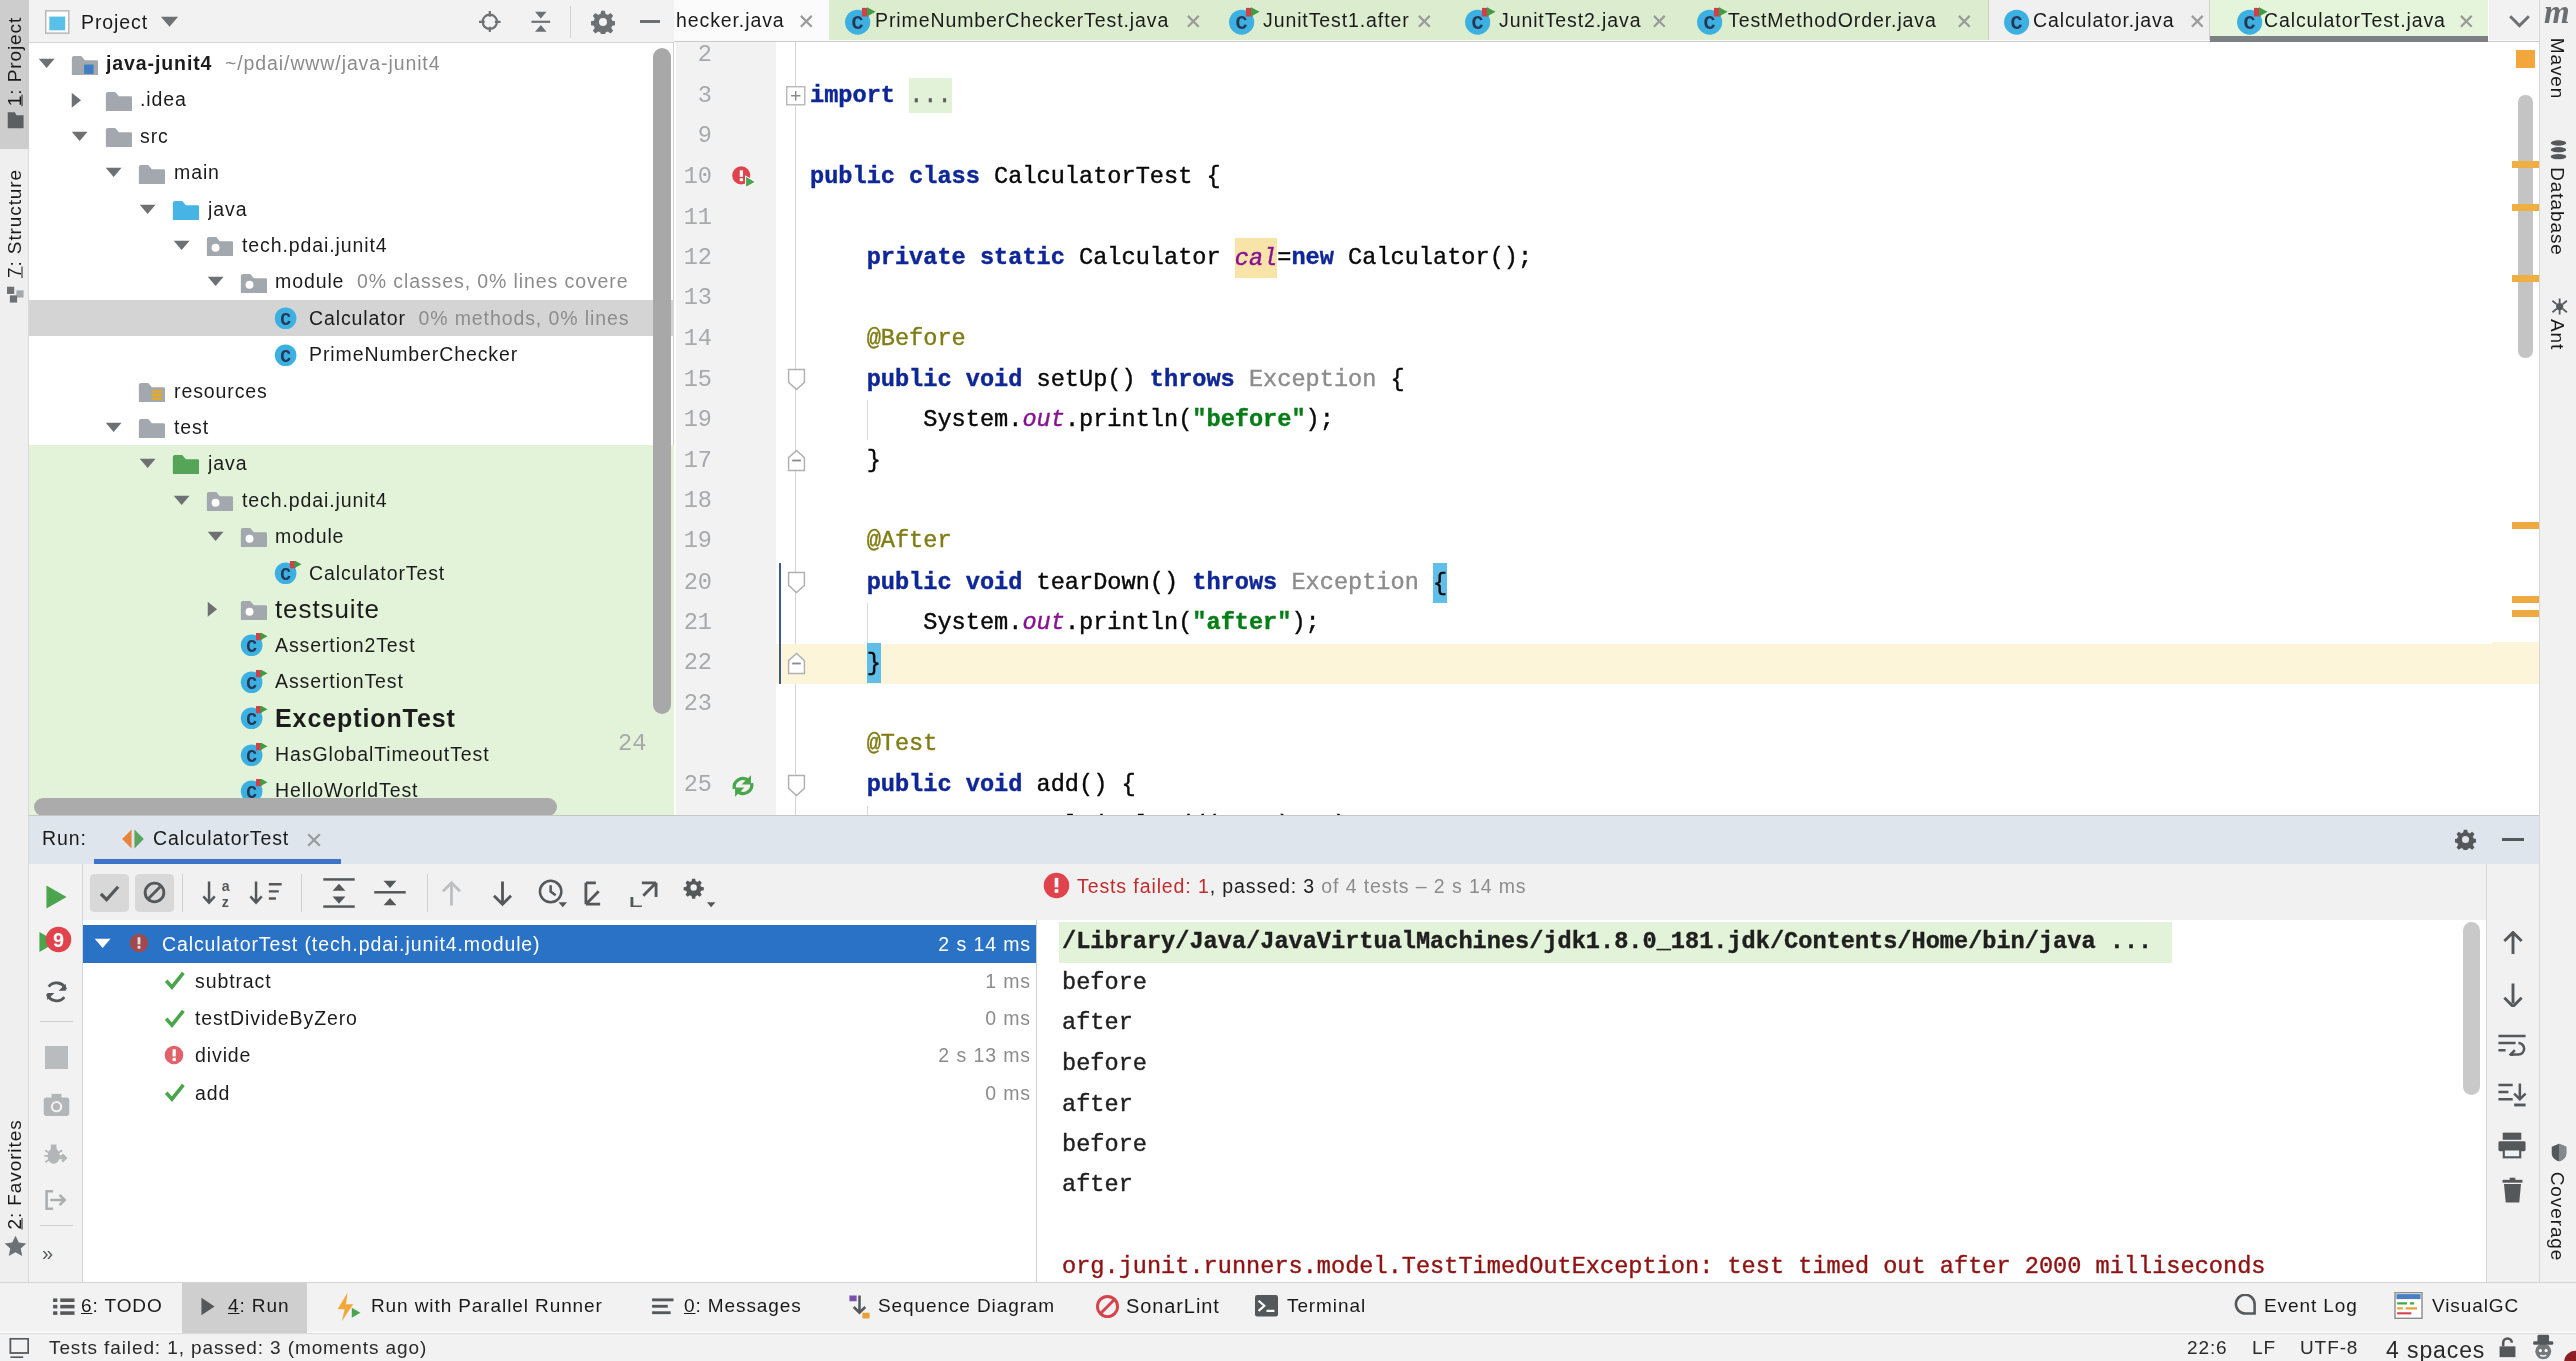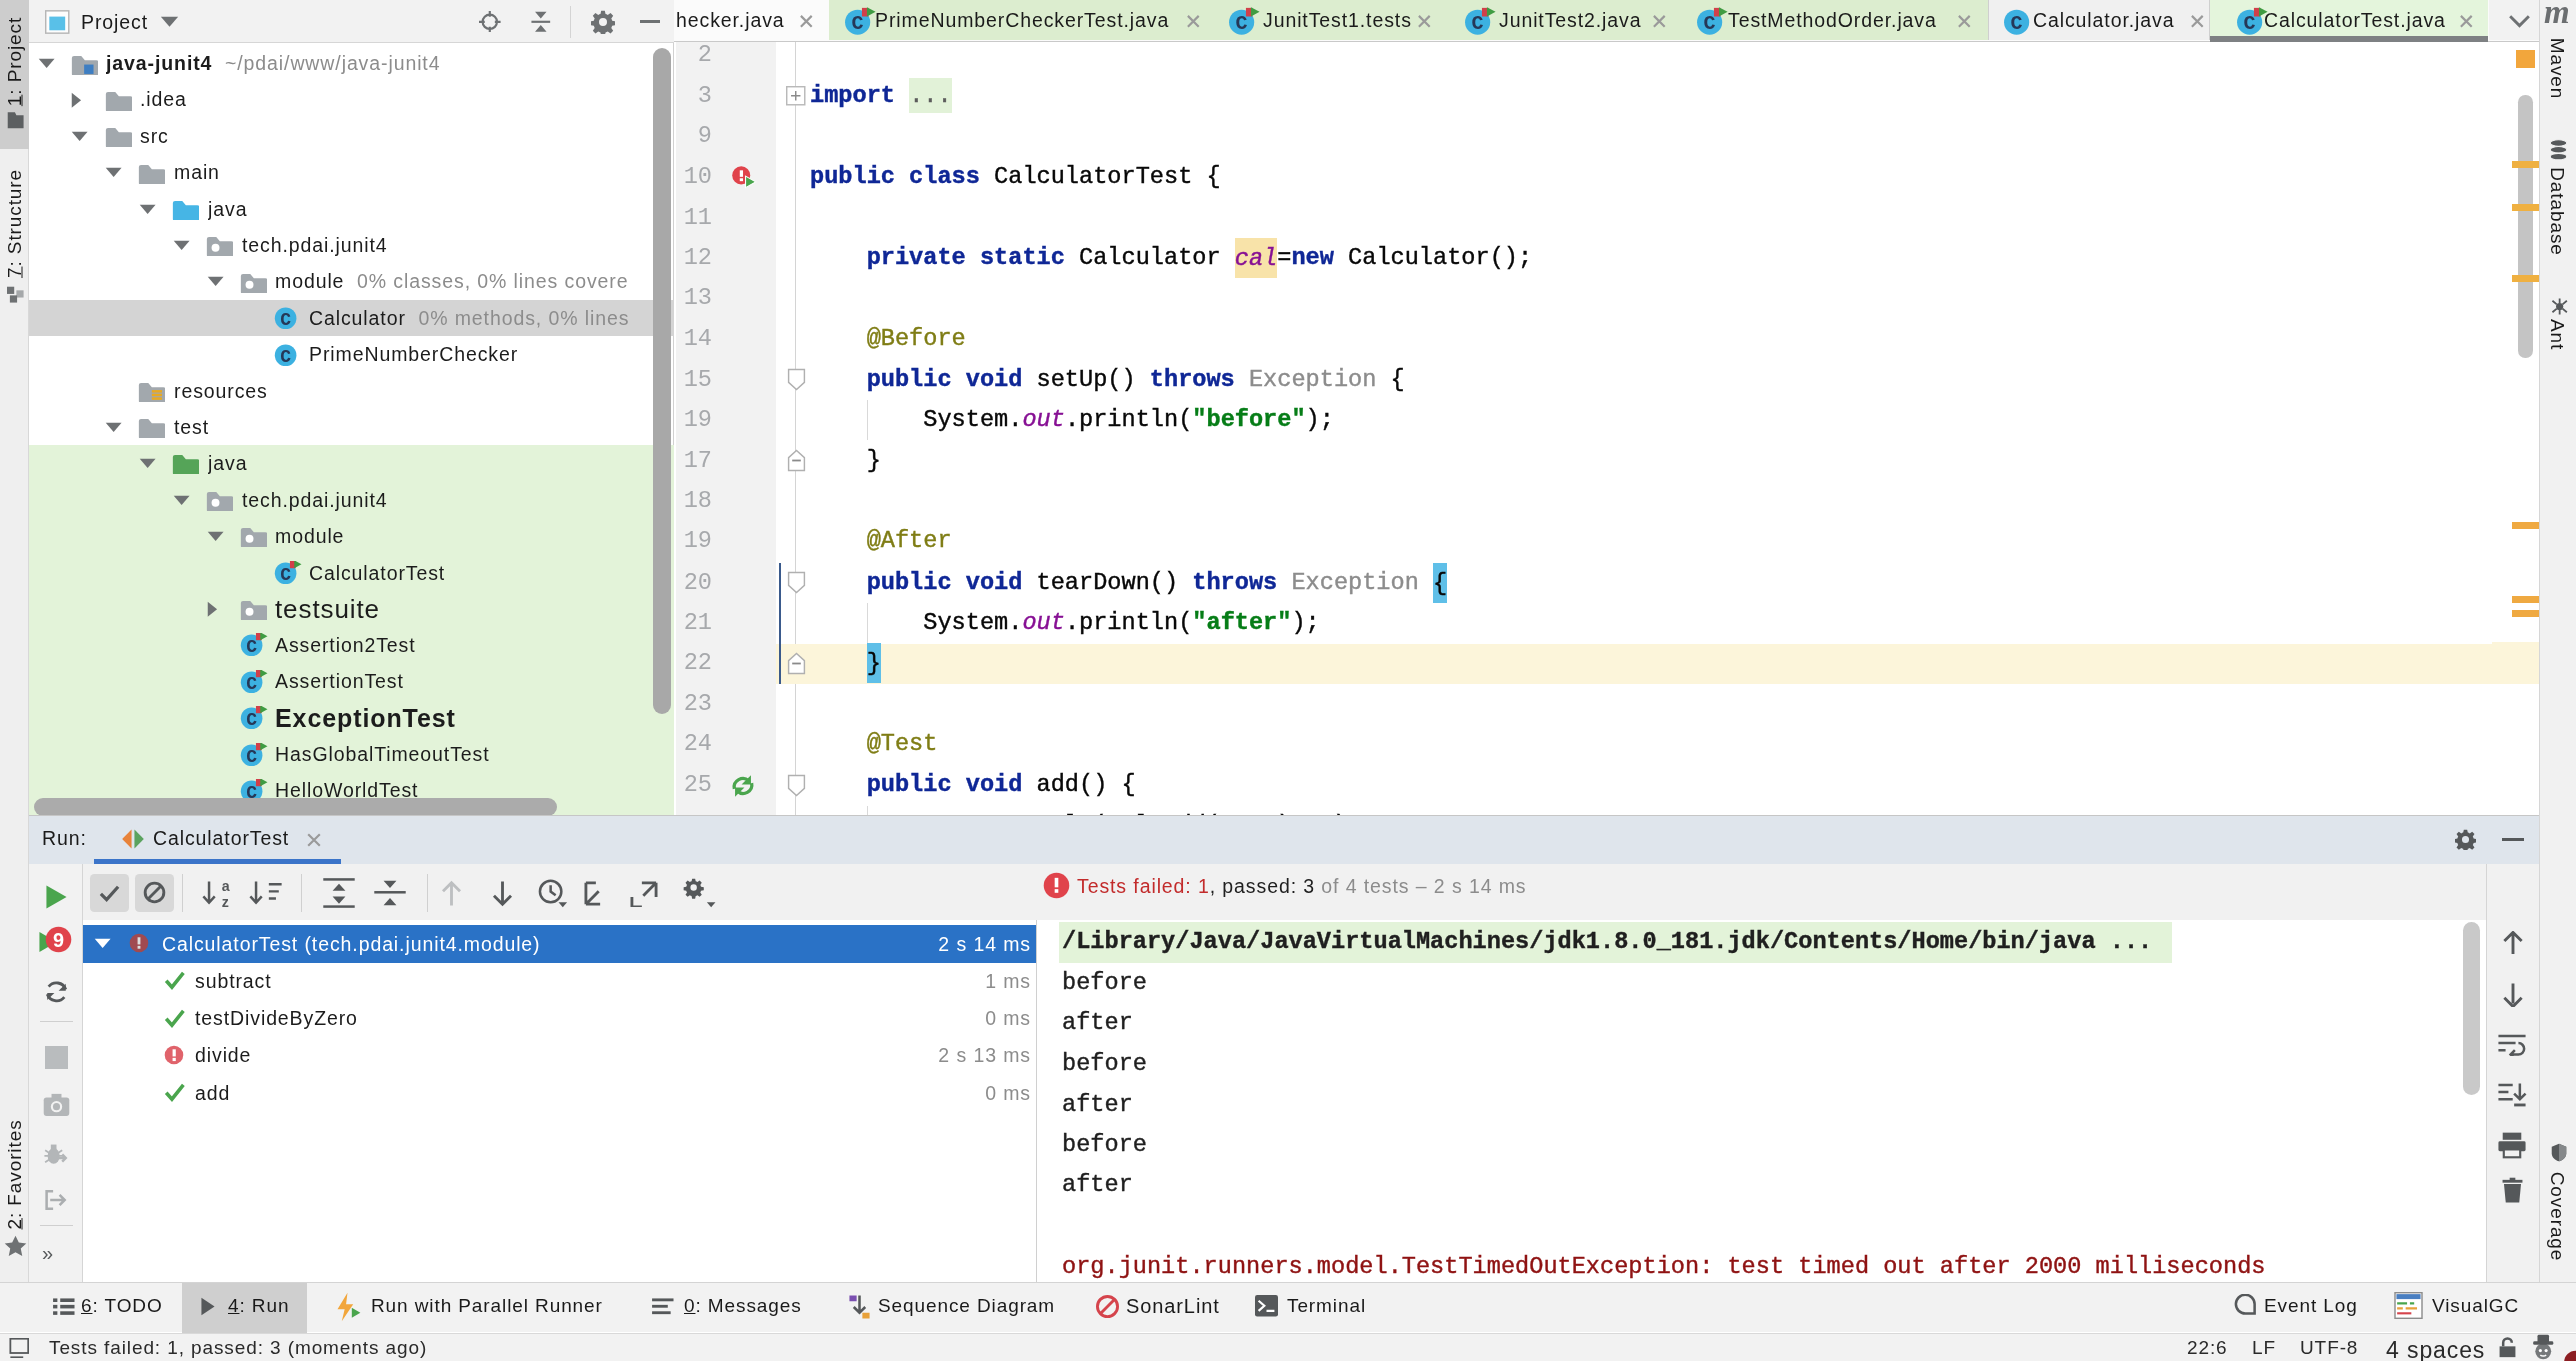--- a/index.html
+++ b/index.html
@@ -320,21 +320,21 @@
     </svg>
   </div>
 <div class="abs" style="left:1228px;top:6.5px;width:33px;height:29px;">
     <svg width="33" height="29" viewBox="0 0 46 40">
       <circle cx="19" cy="21" r="17.5" fill="#3cb1e1"></circle>
       <text x="19" y="31" font-family="Liberation Mono, monospace" font-size="28" font-weight="bold" fill="#253858" text-anchor="middle">C</text>
       <rect x="25" y="1" width="9" height="12" fill="#d1404a"></rect>
       <path d="M32 0 l12 6.5 -12 6.5 z" fill="#3f9c42"></path>
     </svg>
   </div>
-<div class="abs" style="left:1263px;top:9.4px;font-size:19.5px;letter-spacing:0.9px;color:#1b1b1b">JunitTest1.tests</div>
+<div class="abs" style="left:1263px;top:9.4px;font-size:19.5px;letter-spacing:0.9px;color:#1b1b1b">JunitTest1.after</div>
 <div class="abs" style="left:1416px;top:13px;width:16.6px;height:16.6px;">
     <svg width="16.6" height="16.6" viewBox="0 0 23 23">
       <path d="M4 4 L19 19 M19 4 L4 19" stroke="#9a9a9a" stroke-width="3" fill="none"></path>
     </svg>
   </div>
 <div class="abs" style="left:1464px;top:6.5px;width:33px;height:29px;">
     <svg width="33" height="29" viewBox="0 0 46 40">
       <circle cx="19" cy="21" r="17.5" fill="#3cb1e1"></circle>
       <text x="19" y="31" font-family="Liberation Mono, monospace" font-size="28" font-weight="bold" fill="#253858" text-anchor="middle">C</text>
       <rect x="25" y="1" width="9" height="12" fill="#d1404a"></rect>
@@ -407,21 +407,21 @@
 <div class="abs mono" style="left:618px;top:319px;width:94px;height:40px;line-height:40px;font-size:23.6px;color:#a7a9ac;text-align:right">14</div>
 <div class="abs mono" style="left:618px;top:360px;width:94px;height:40px;line-height:40px;font-size:23.6px;color:#a7a9ac;text-align:right">15</div>
 <div class="abs mono" style="left:618px;top:400px;width:94px;height:40px;line-height:40px;font-size:23.6px;color:#a7a9ac;text-align:right">19</div>
 <div class="abs mono" style="left:618px;top:441px;width:94px;height:40px;line-height:40px;font-size:23.6px;color:#a7a9ac;text-align:right">17</div>
 <div class="abs mono" style="left:618px;top:481px;width:94px;height:40px;line-height:40px;font-size:23.6px;color:#a7a9ac;text-align:right">18</div>
 <div class="abs mono" style="left:618px;top:521px;width:94px;height:40px;line-height:40px;font-size:23.6px;color:#a7a9ac;text-align:right">19</div>
 <div class="abs mono" style="left:618px;top:563px;width:94px;height:40px;line-height:40px;font-size:23.6px;color:#a7a9ac;text-align:right">20</div>
 <div class="abs mono" style="left:618px;top:603px;width:94px;height:40px;line-height:40px;font-size:23.6px;color:#a7a9ac;text-align:right">21</div>
 <div class="abs mono" style="left:618px;top:643px;width:94px;height:40px;line-height:40px;font-size:23.6px;color:#a7a9ac;text-align:right">22</div>
 <div class="abs mono" style="left:618px;top:684px;width:94px;height:40px;line-height:40px;font-size:23.6px;color:#a7a9ac;text-align:right">23</div>
-<div class="abs mono" style="left:618px;top:724px;width:94px;height:40px;line-height:40px;font-size:23.6px;color:#a7a9ac;text-align:right">24</div>
+<div class="abs mono" style="left:618px;top:724px;width:94px;height:40px;line-height:40px;font-size:23.6px;color:#a7a9ac;">24</div>
 <div class="abs mono" style="left:618px;top:765px;width:94px;height:40px;line-height:40px;font-size:23.6px;color:#a7a9ac;text-align:right">25</div>
 <div class="cl" style="left:810px;top:76px;height:40px;line-height:40px"><span class="kw">import</span> <span style="background:#e2f2d8;color:#5c5c5c;padding:3.6px 0">...</span></div>
 <div class="cl" style="left:810px;top:157px;height:40px;line-height:40px"><span class="kw">public class</span> CalculatorTest {</div>
 <div class="cl" style="left:810px;top:238px;height:40px;line-height:40px">    <span class="kw">private static</span> Calculator <span class="fld" style="background:#f8e3a9;padding:6.5px 0">cal</span>=<span class="kw">new</span> Calculator();</div>
 <div class="cl" style="left:810px;top:319px;height:40px;line-height:40px">    <span class="ann">@Before</span></div>
 <div class="cl" style="left:810px;top:360px;height:40px;line-height:40px">    <span class="kw">public void</span> setUp() <span class="kw">throws</span> <span class="gry">Exception</span> {</div>
 <div class="cl" style="left:810px;top:400px;height:40px;line-height:40px">        System.<span class="fld">out</span>.println(<span class="str">"before"</span>);</div>
 <div class="cl" style="left:810px;top:441px;height:40px;line-height:40px">    }</div>
 <div class="cl" style="left:810px;top:521px;height:40px;line-height:40px">    <span class="ann">@After</span></div>
 <div class="cl" style="left:810px;top:563px;height:40px;line-height:40px">    <span class="kw">public void</span> tearDown() <span class="kw">throws</span> <span class="gry">Exception</span> <span style="background:#5fbfe8;padding:6.5px 0">{</span></div>

